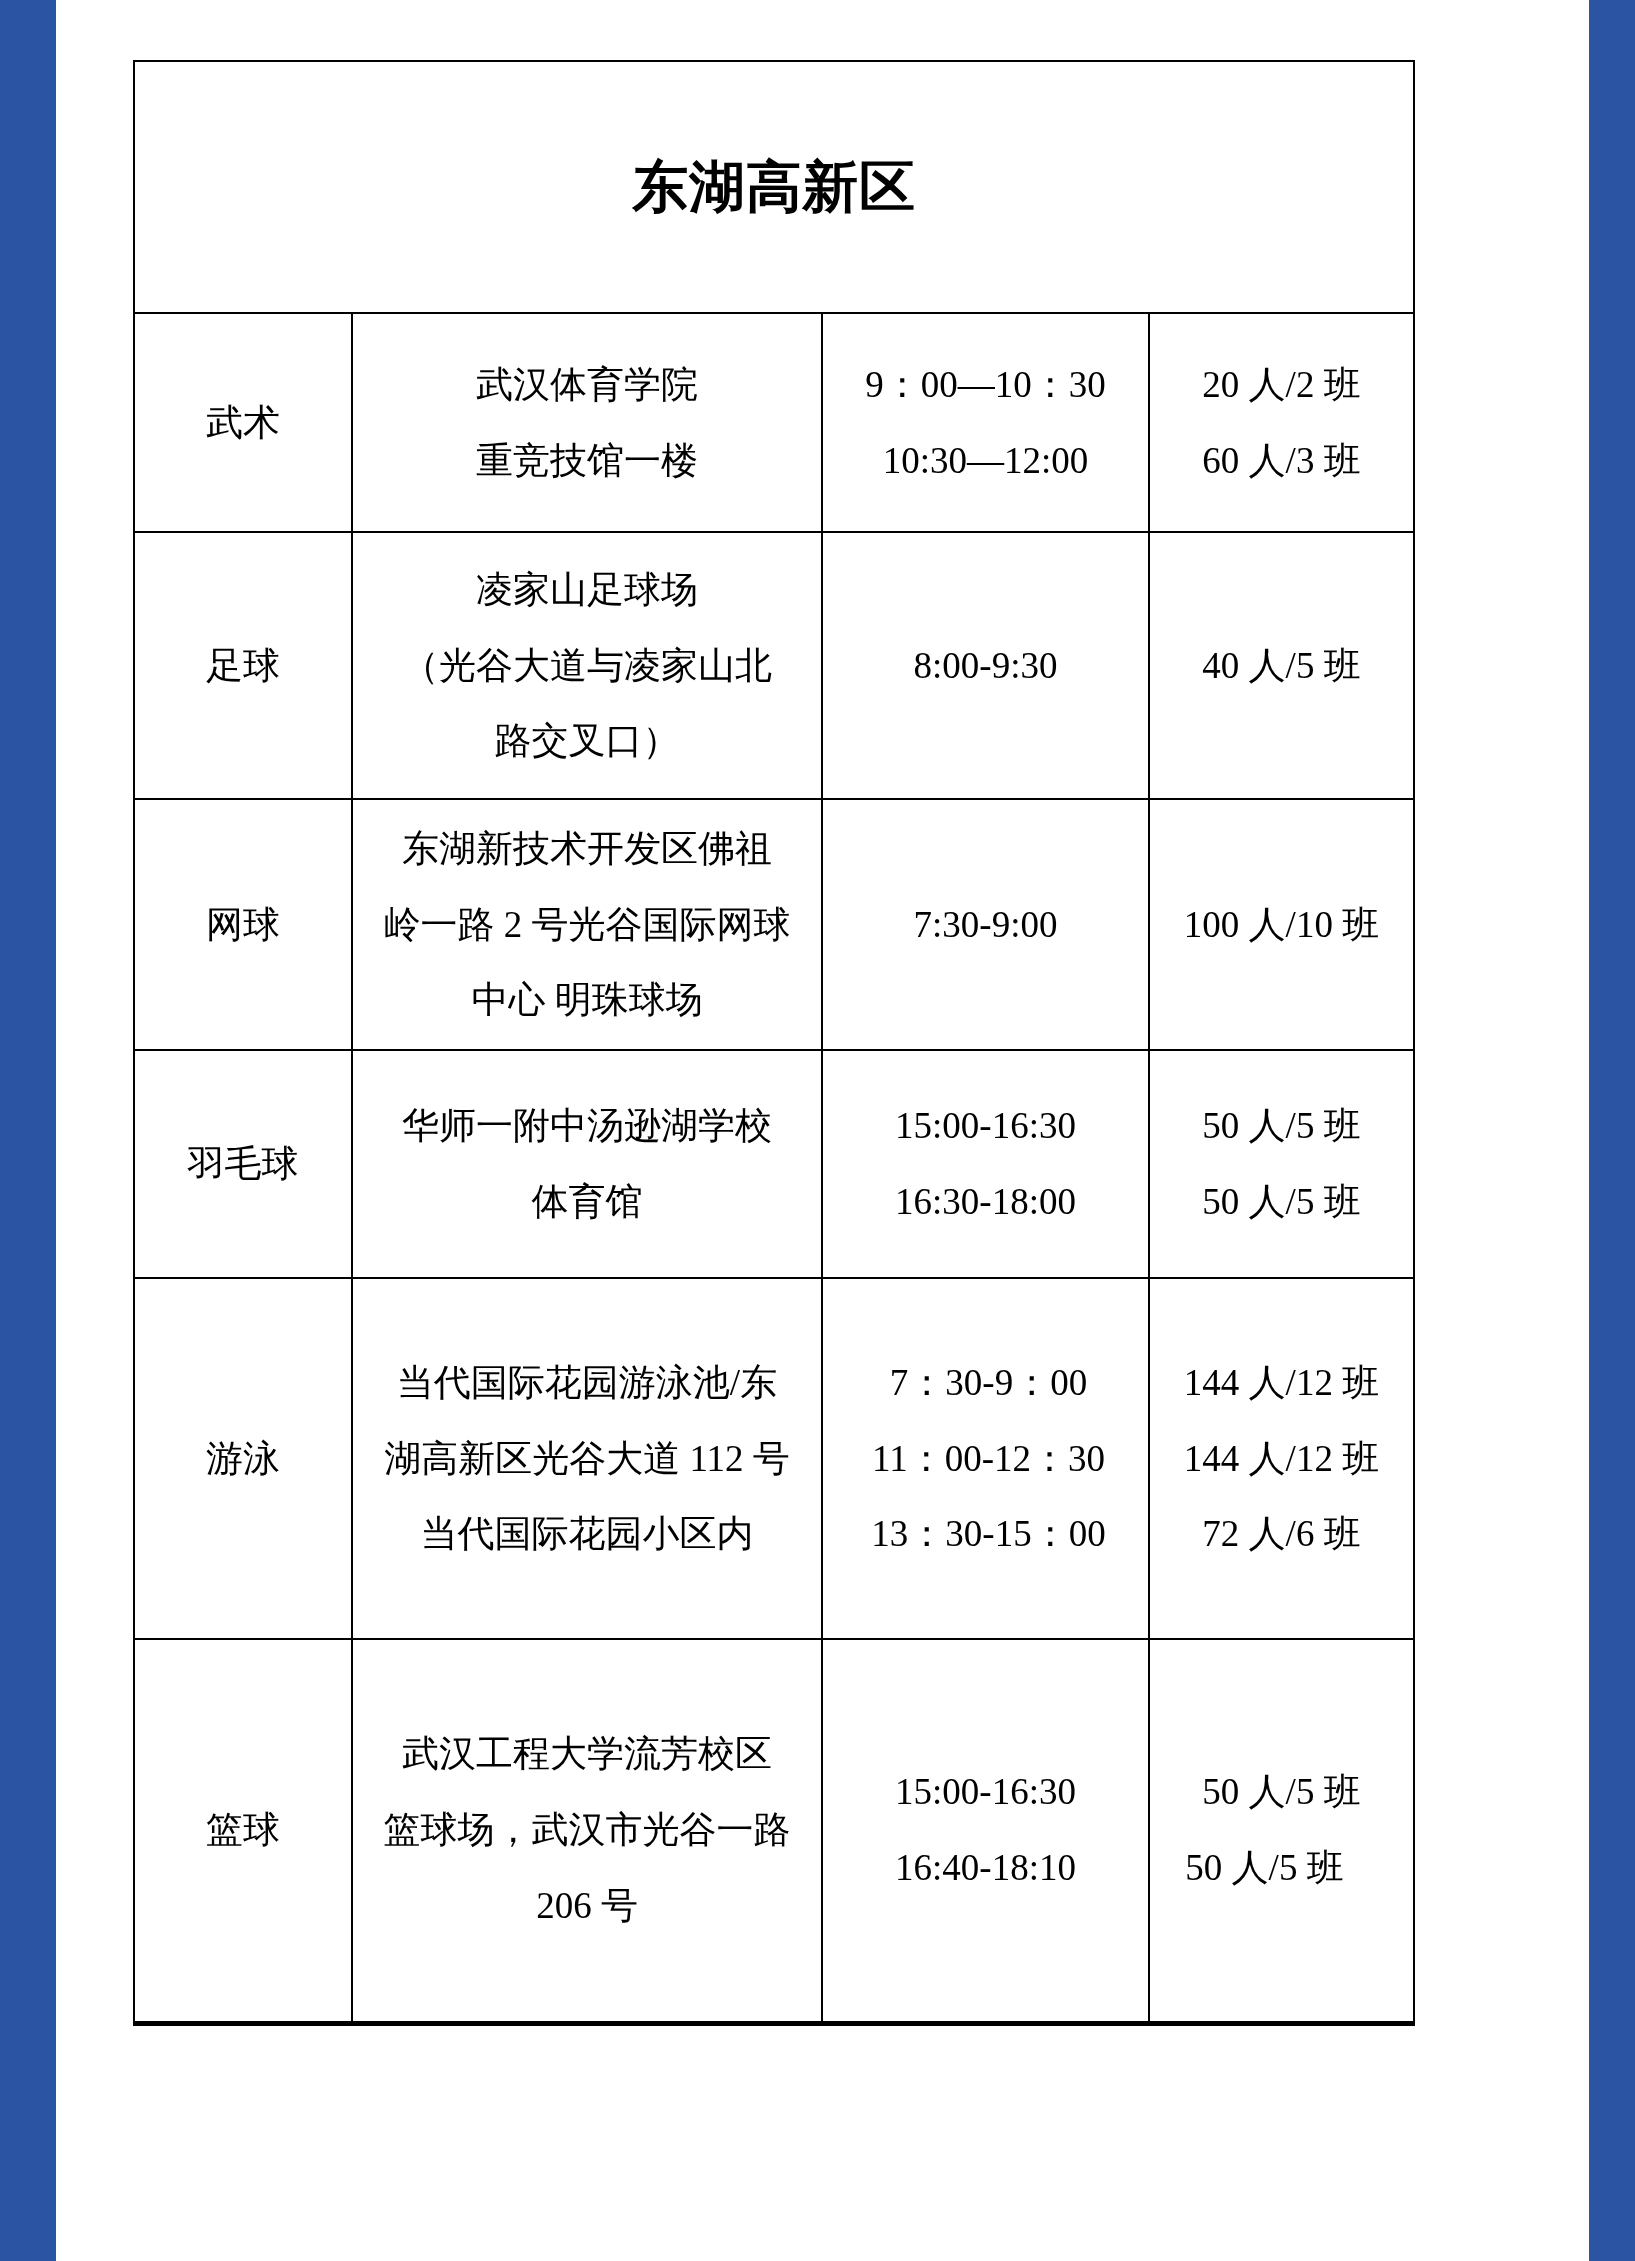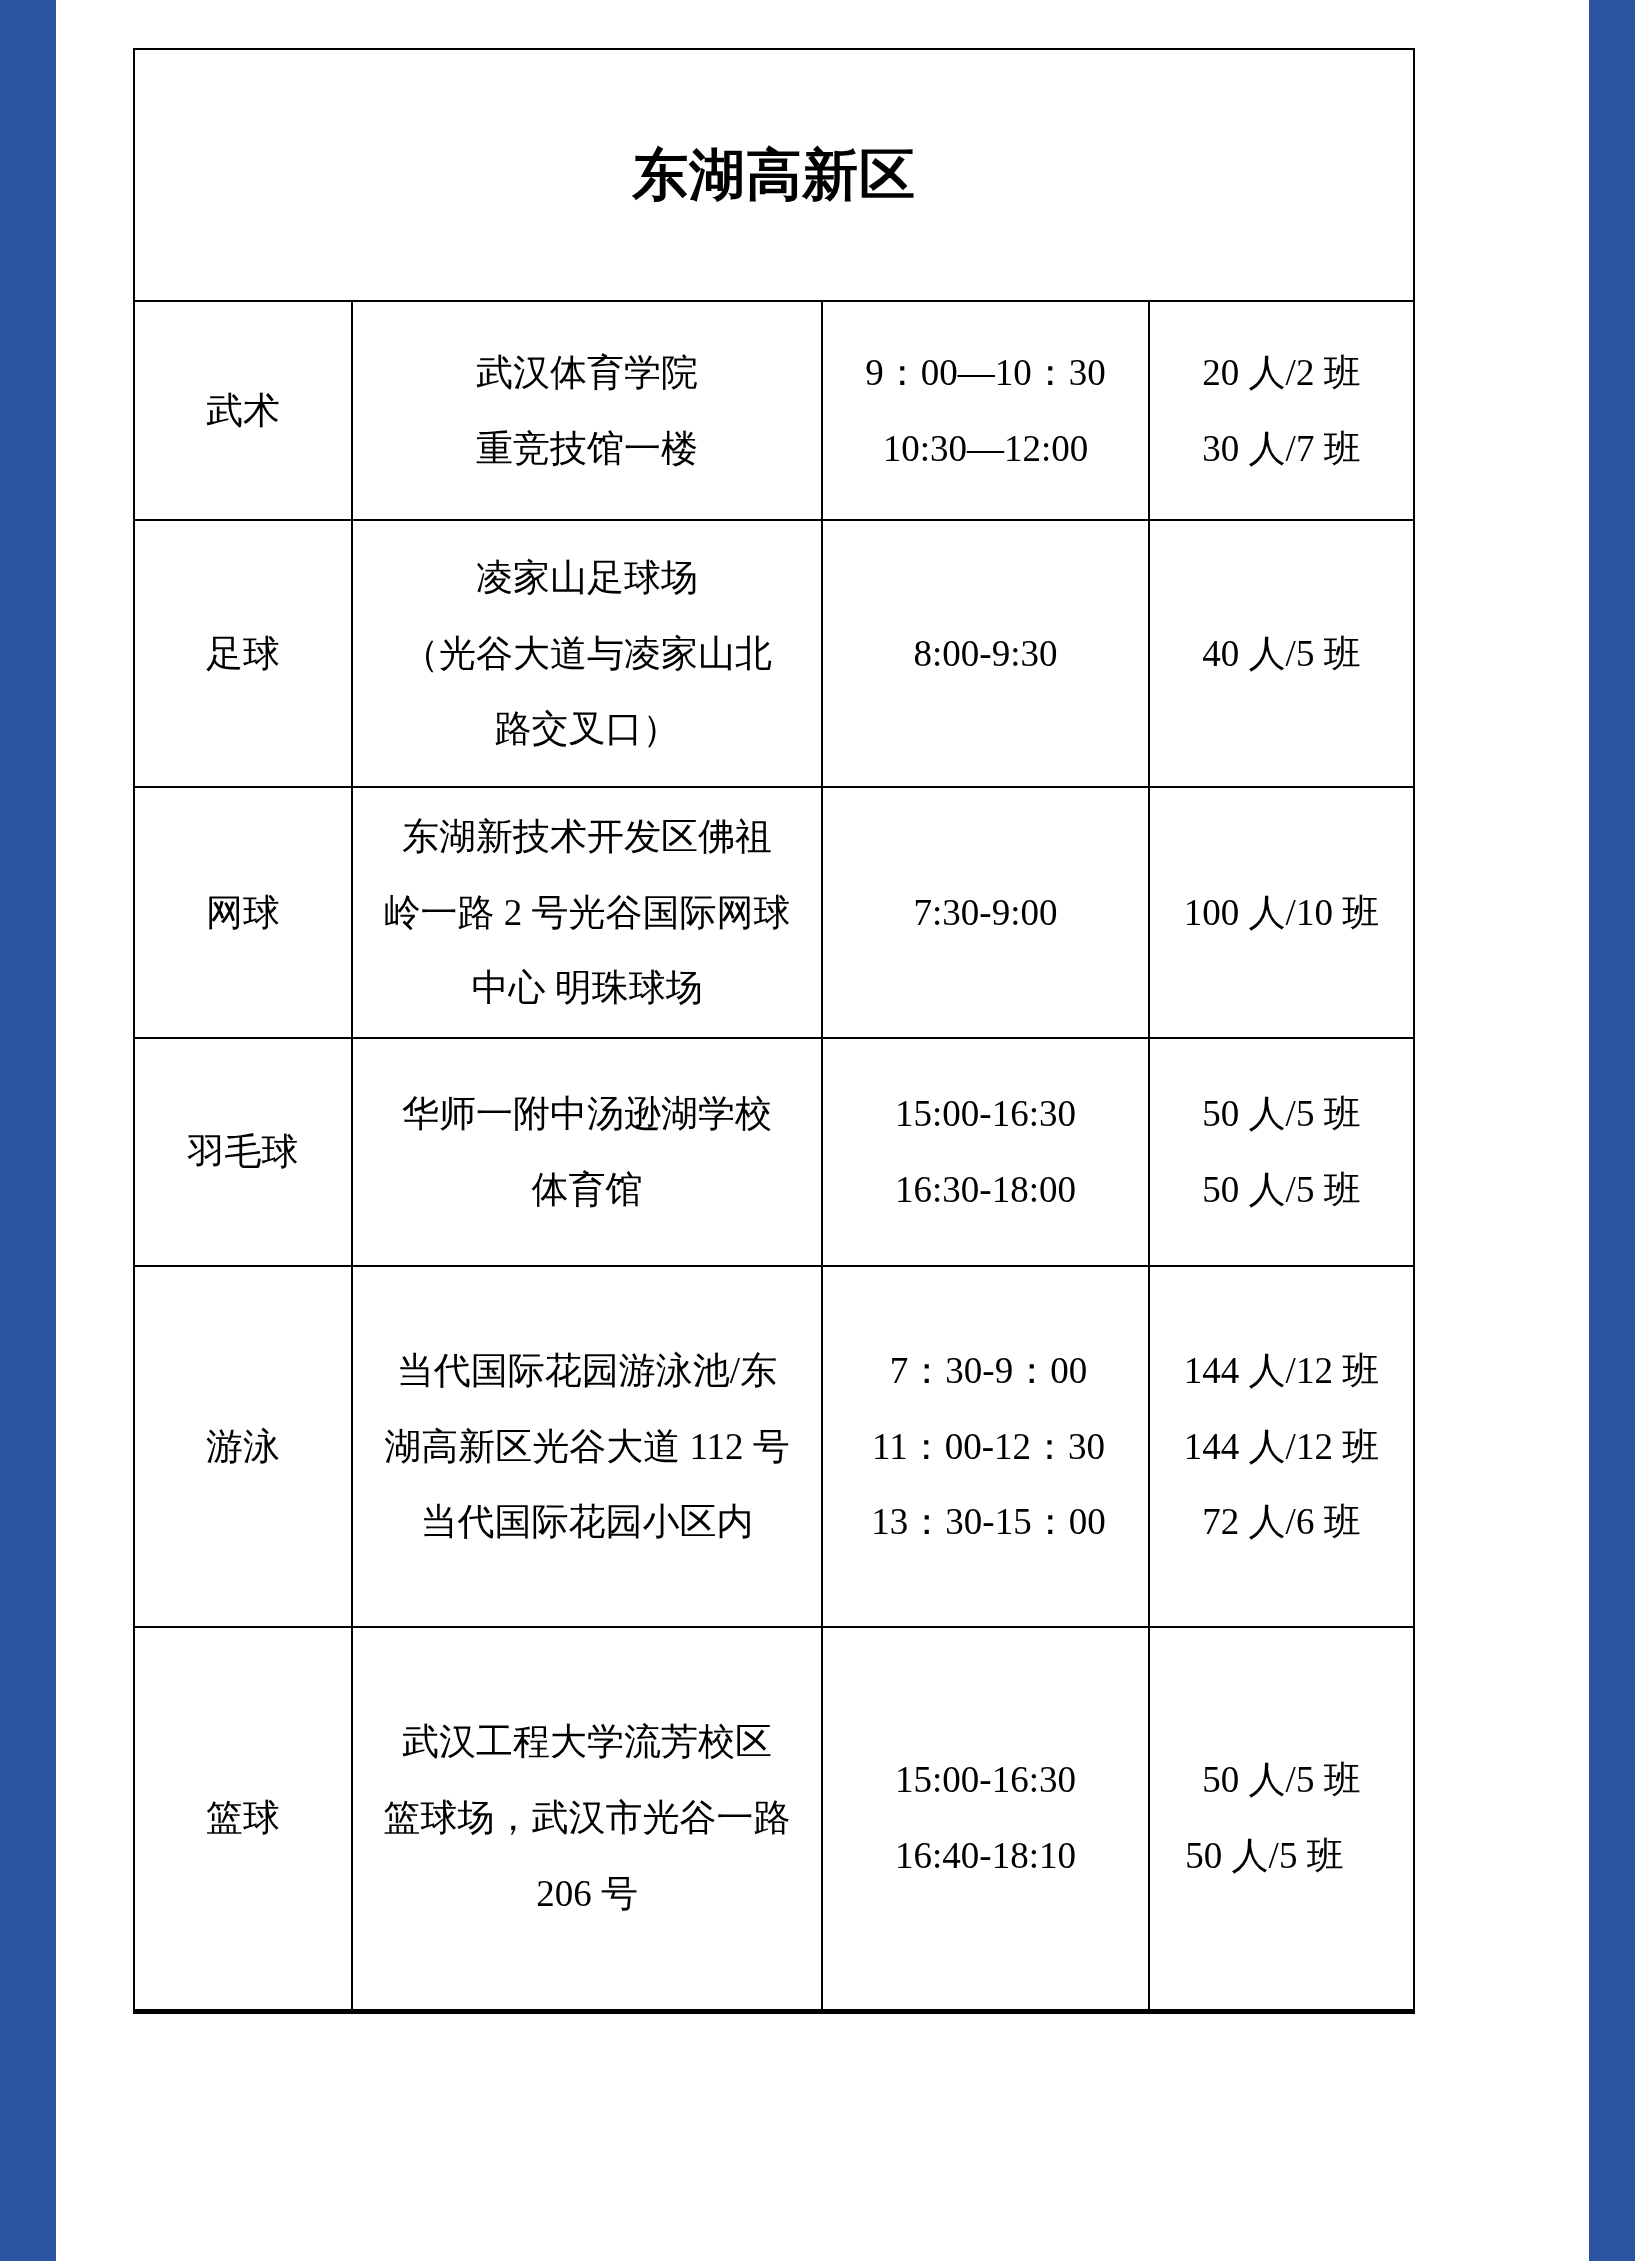--- a/index.html
+++ b/index.html
@@ -19,21 +19,21 @@
     top: 0;
     height: 2261px;
     background: #2b55a3;
   }
   .side-bar.left  { left: 0; width: 56px; }
   .side-bar.right { left: 1589px; width: 47px; }
 
   table.training {
     position: absolute;
     left: 133px;
-    top: 48px;
+    top: 60px;
     width: 1280px;
     border-collapse: collapse;
     table-layout: fixed;
     border: 2.2px solid #000;
     border-bottom: 5.1px solid #000;
   }
   table.training td {
     border: 2.2px solid #000;
     text-align: center;
     vertical-align: middle;
@@ -95,21 +95,21 @@
     <td class="body-cell">
       <div class="ln">武汉体育学院</div>
       <div class="ln">重竞技馆一楼</div>
     </td>
     <td class="body-cell">
       <div class="ln">9：00—10：30</div>
       <div class="ln">10:30—12:00</div>
     </td>
     <td class="body-cell">
       <div class="ln">20 人/2 班</div>
-      <div class="ln">30 人/7 班</div>
+      <div class="ln">60 人/3 班</div>
     </td>
   </tr>
 
   <tr style="height:267px">
     <td class="body-cell">
       <div class="ln">足球</div>
     </td>
     <td class="body-cell">
       <div class="ln">凌家山足球场</div>
       <div class="ln">（光谷大道与凌家山北</div>

